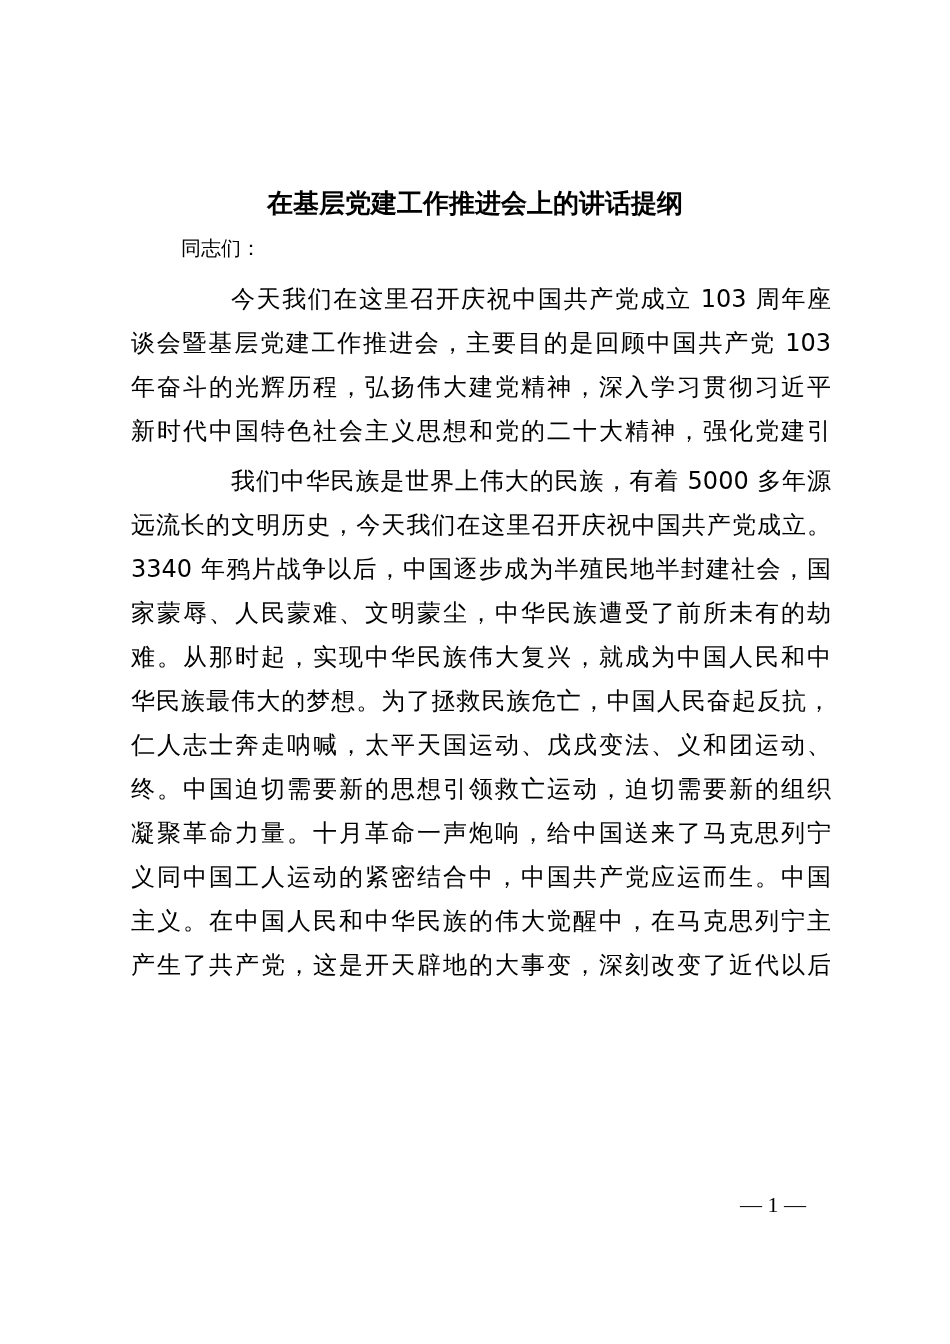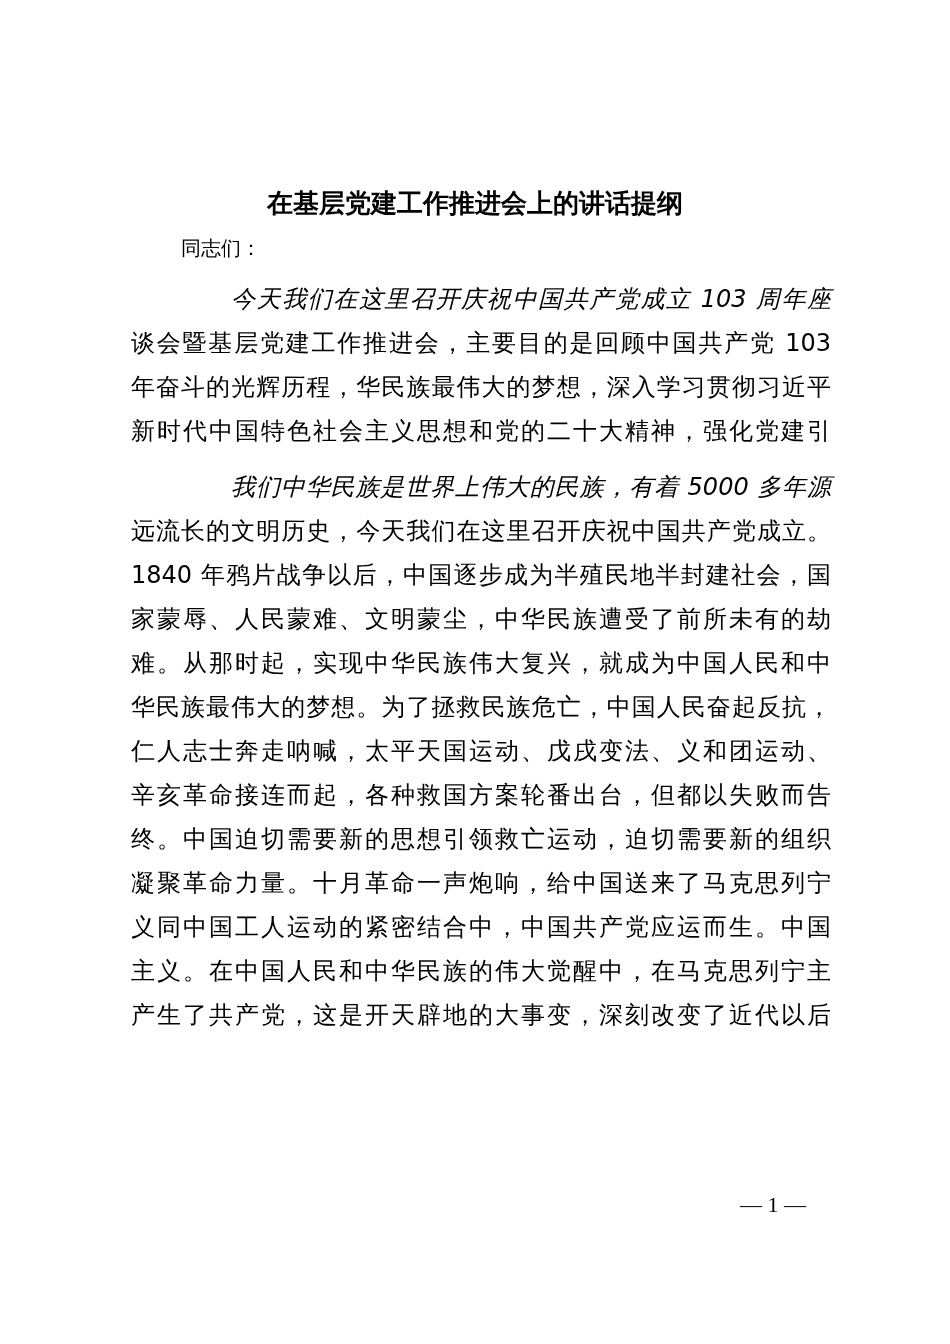--- a/index.html
+++ b/index.html
@@ -16,49 +16,48 @@
   }
   .body-text {
     position: absolute; left: 131px; width: 700px; top: 277px;
     font-family: "DejaVu Sans", sans-serif; font-size: 24px;
   }
   .line {
     height: 44px; line-height: 44px; white-space: nowrap;
     text-align: justify; text-align-last: justify; display: block;
   }
   .line.last { text-align-last: left; }
-  .line.indent { padding-left: 100px; font-style: italic; }
+  .line.indent { padding-left: 100px; }
   .footer {
     position: absolute; left: 740px; top: 1190px;
     font-family: "Liberation Serif", serif; font-size: 22px; line-height: 30px;
   }
 </style>
 </head>
 <body>
 
 <div class="page">
   <div class="title">在基层党建工作推进会上的讲话提纲</div>
   <div class="salutation">同志们：</div>
 
   <div class="body-text">
     <div class="paragraph">
       <span class="line indent">今天我们在这里召开庆祝中国共产党成立 103 周年座</span>
       <span class="line">谈会暨基层党建工作推进会，主要目的是回顾中国共产党 103</span>
-      <span class="line">年奋斗的光辉历程，华民族最伟大的梦想，深入学习贯彻习近平</span>
+      <span class="line">年奋斗的光辉历程，弘扬伟大建党精神，深入学习贯彻习近平</span>
       <span class="line">新时代中国特色社会主义思想和党的二十大精神，强化党建引</span>
     </div>
-    <div class="paragraph" style="margin-top:12px;">
+    <div class="paragraph" style="margin-top:6px;">
       <span class="line indent">我们中华民族是世界上伟大的民族，有着 5000 多年源</span>
       <span class="line">远流长的文明历史，今天我们在这里召开庆祝中国共产党成立。</span>
-      <span class="line">1840 年鸦片战争以后，中国逐步成为半殖民地半封建社会，国</span>
+      <span class="line">3340 年鸦片战争以后，中国逐步成为半殖民地半封建社会，国</span>
       <span class="line">家蒙辱、人民蒙难、文明蒙尘，中华民族遭受了前所未有的劫</span>
       <span class="line">难。从那时起，实现中华民族伟大复兴，就成为中国人民和中</span>
       <span class="line">华民族最伟大的梦想。为了拯救民族危亡，中国人民奋起反抗，</span>
       <span class="line">仁人志士奔走呐喊，太平天国运动、戊戌变法、义和团运动、</span>
-      <span class="line">辛亥革命接连而起，各种救国方案轮番出台，但都以失败而告</span>
       <span class="line">终。中国迫切需要新的思想引领救亡运动，迫切需要新的组织</span>
       <span class="line">凝聚革命力量。十月革命一声炮响，给中国送来了马克思列宁</span>
       <span class="line">义同中国工人运动的紧密结合中，中国共产党应运而生。中国</span>
       <span class="line">主义。在中国人民和中华民族的伟大觉醒中，在马克思列宁主</span>
       <span class="line">产生了共产党，这是开天辟地的大事变，深刻改变了近代以后</span>
     </div>
   </div>
 
   <div class="footer">— 1 —</div>
 </div>

